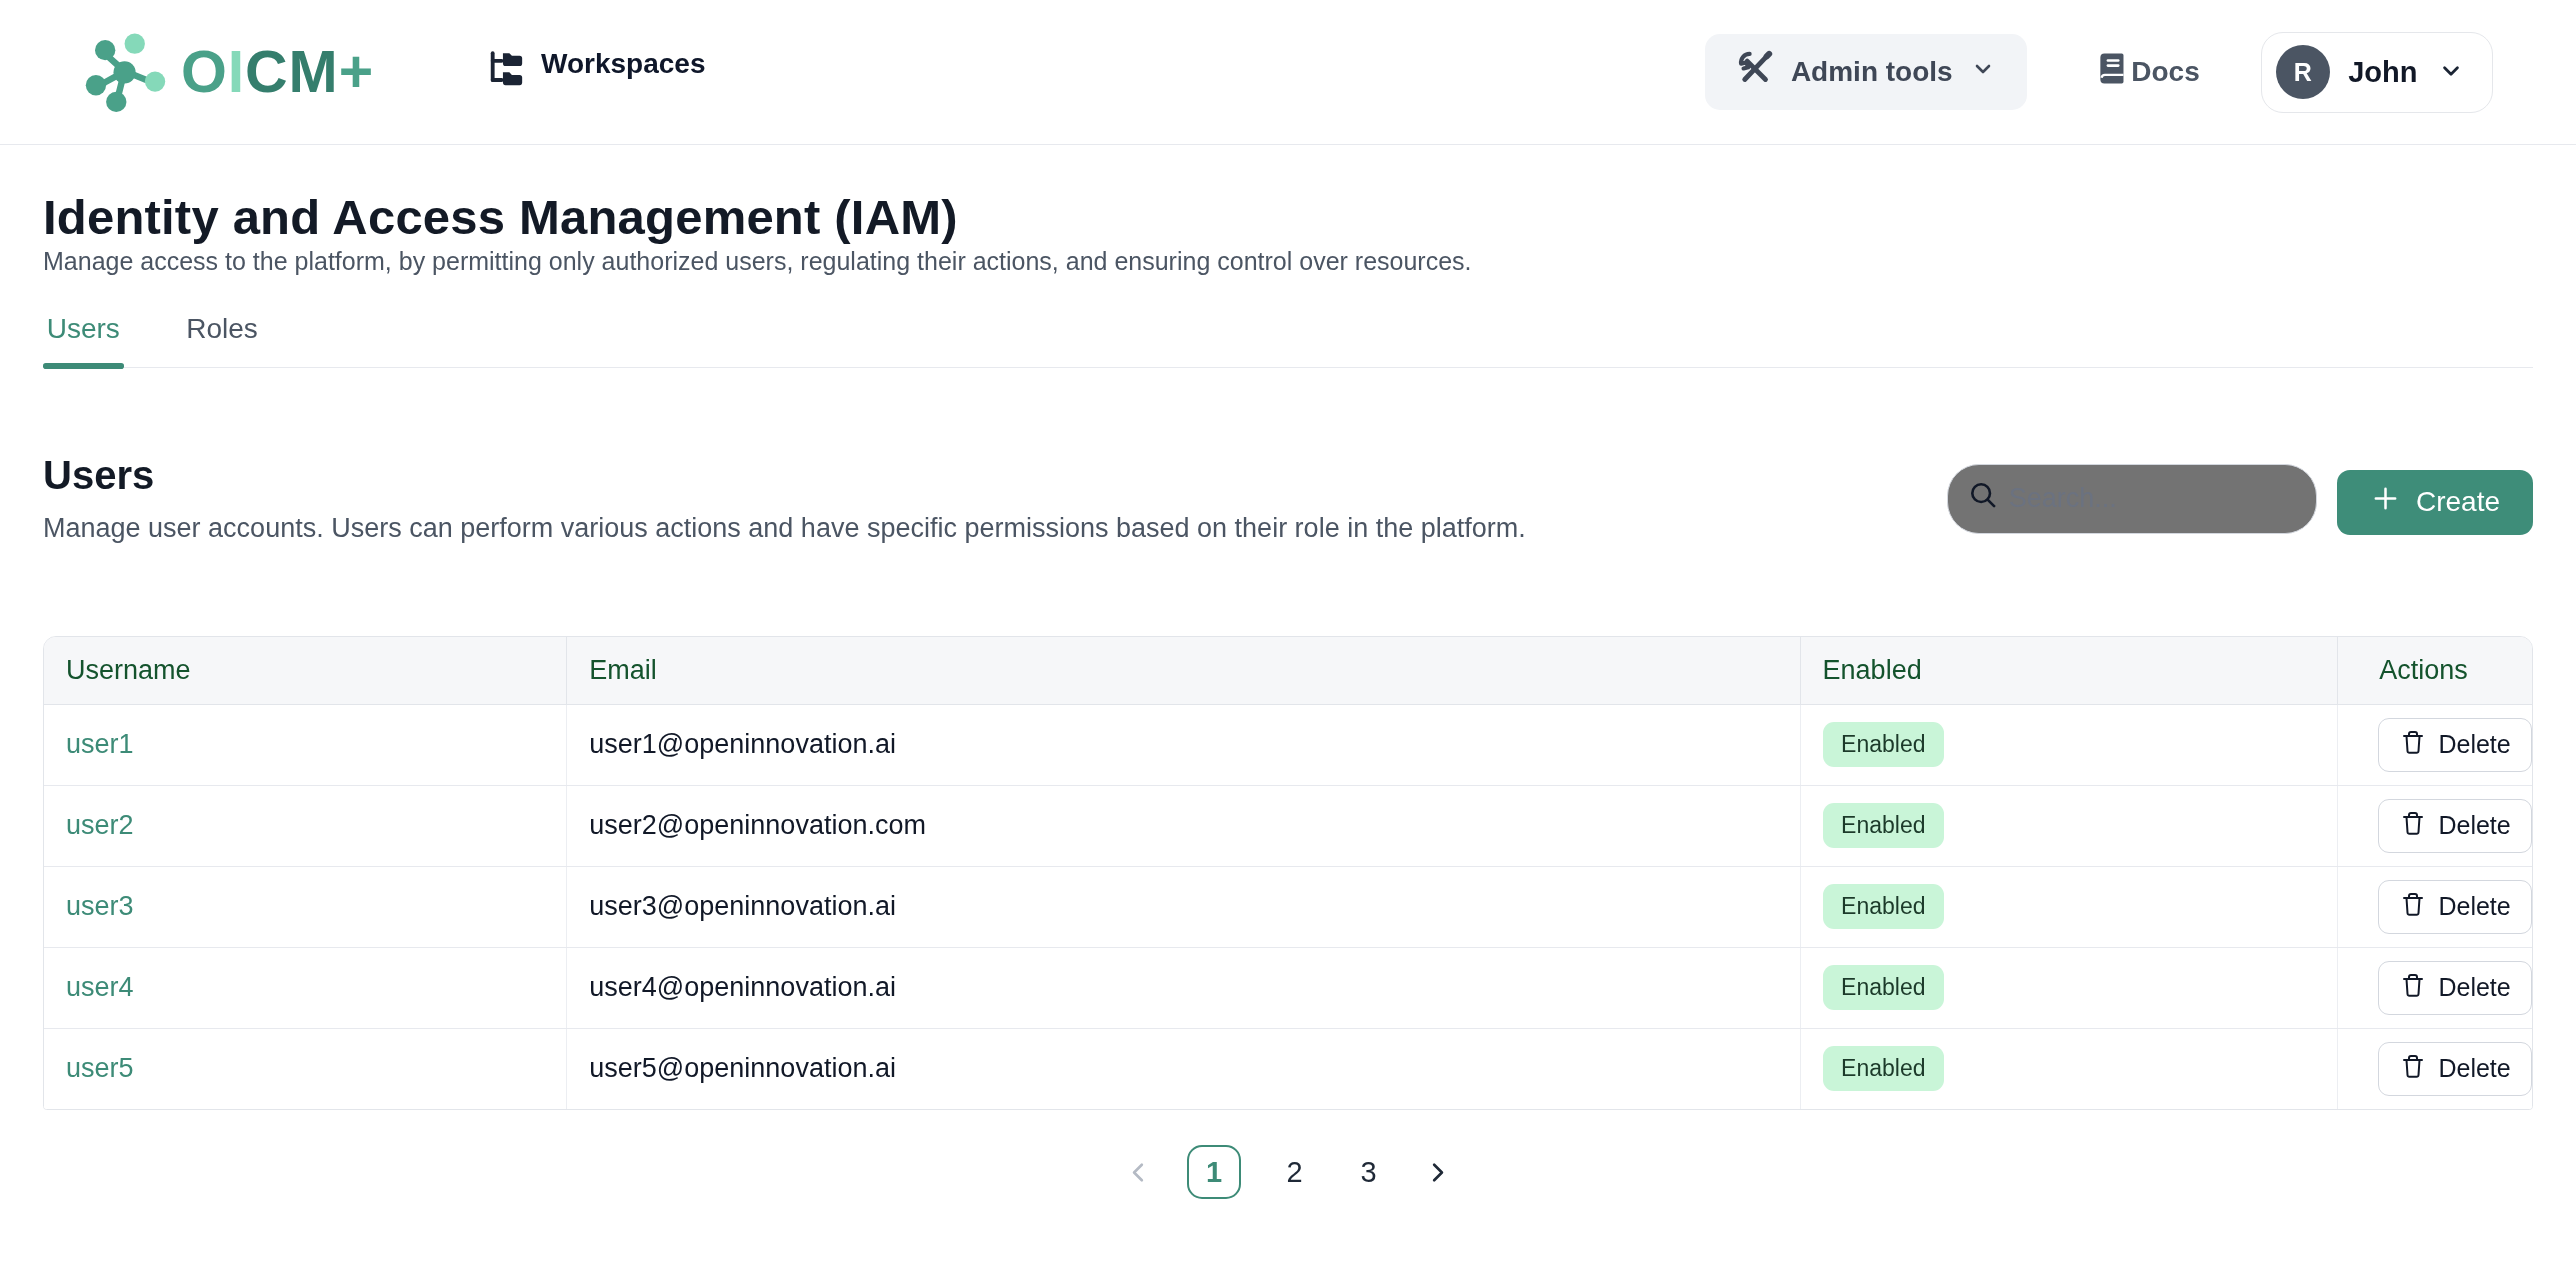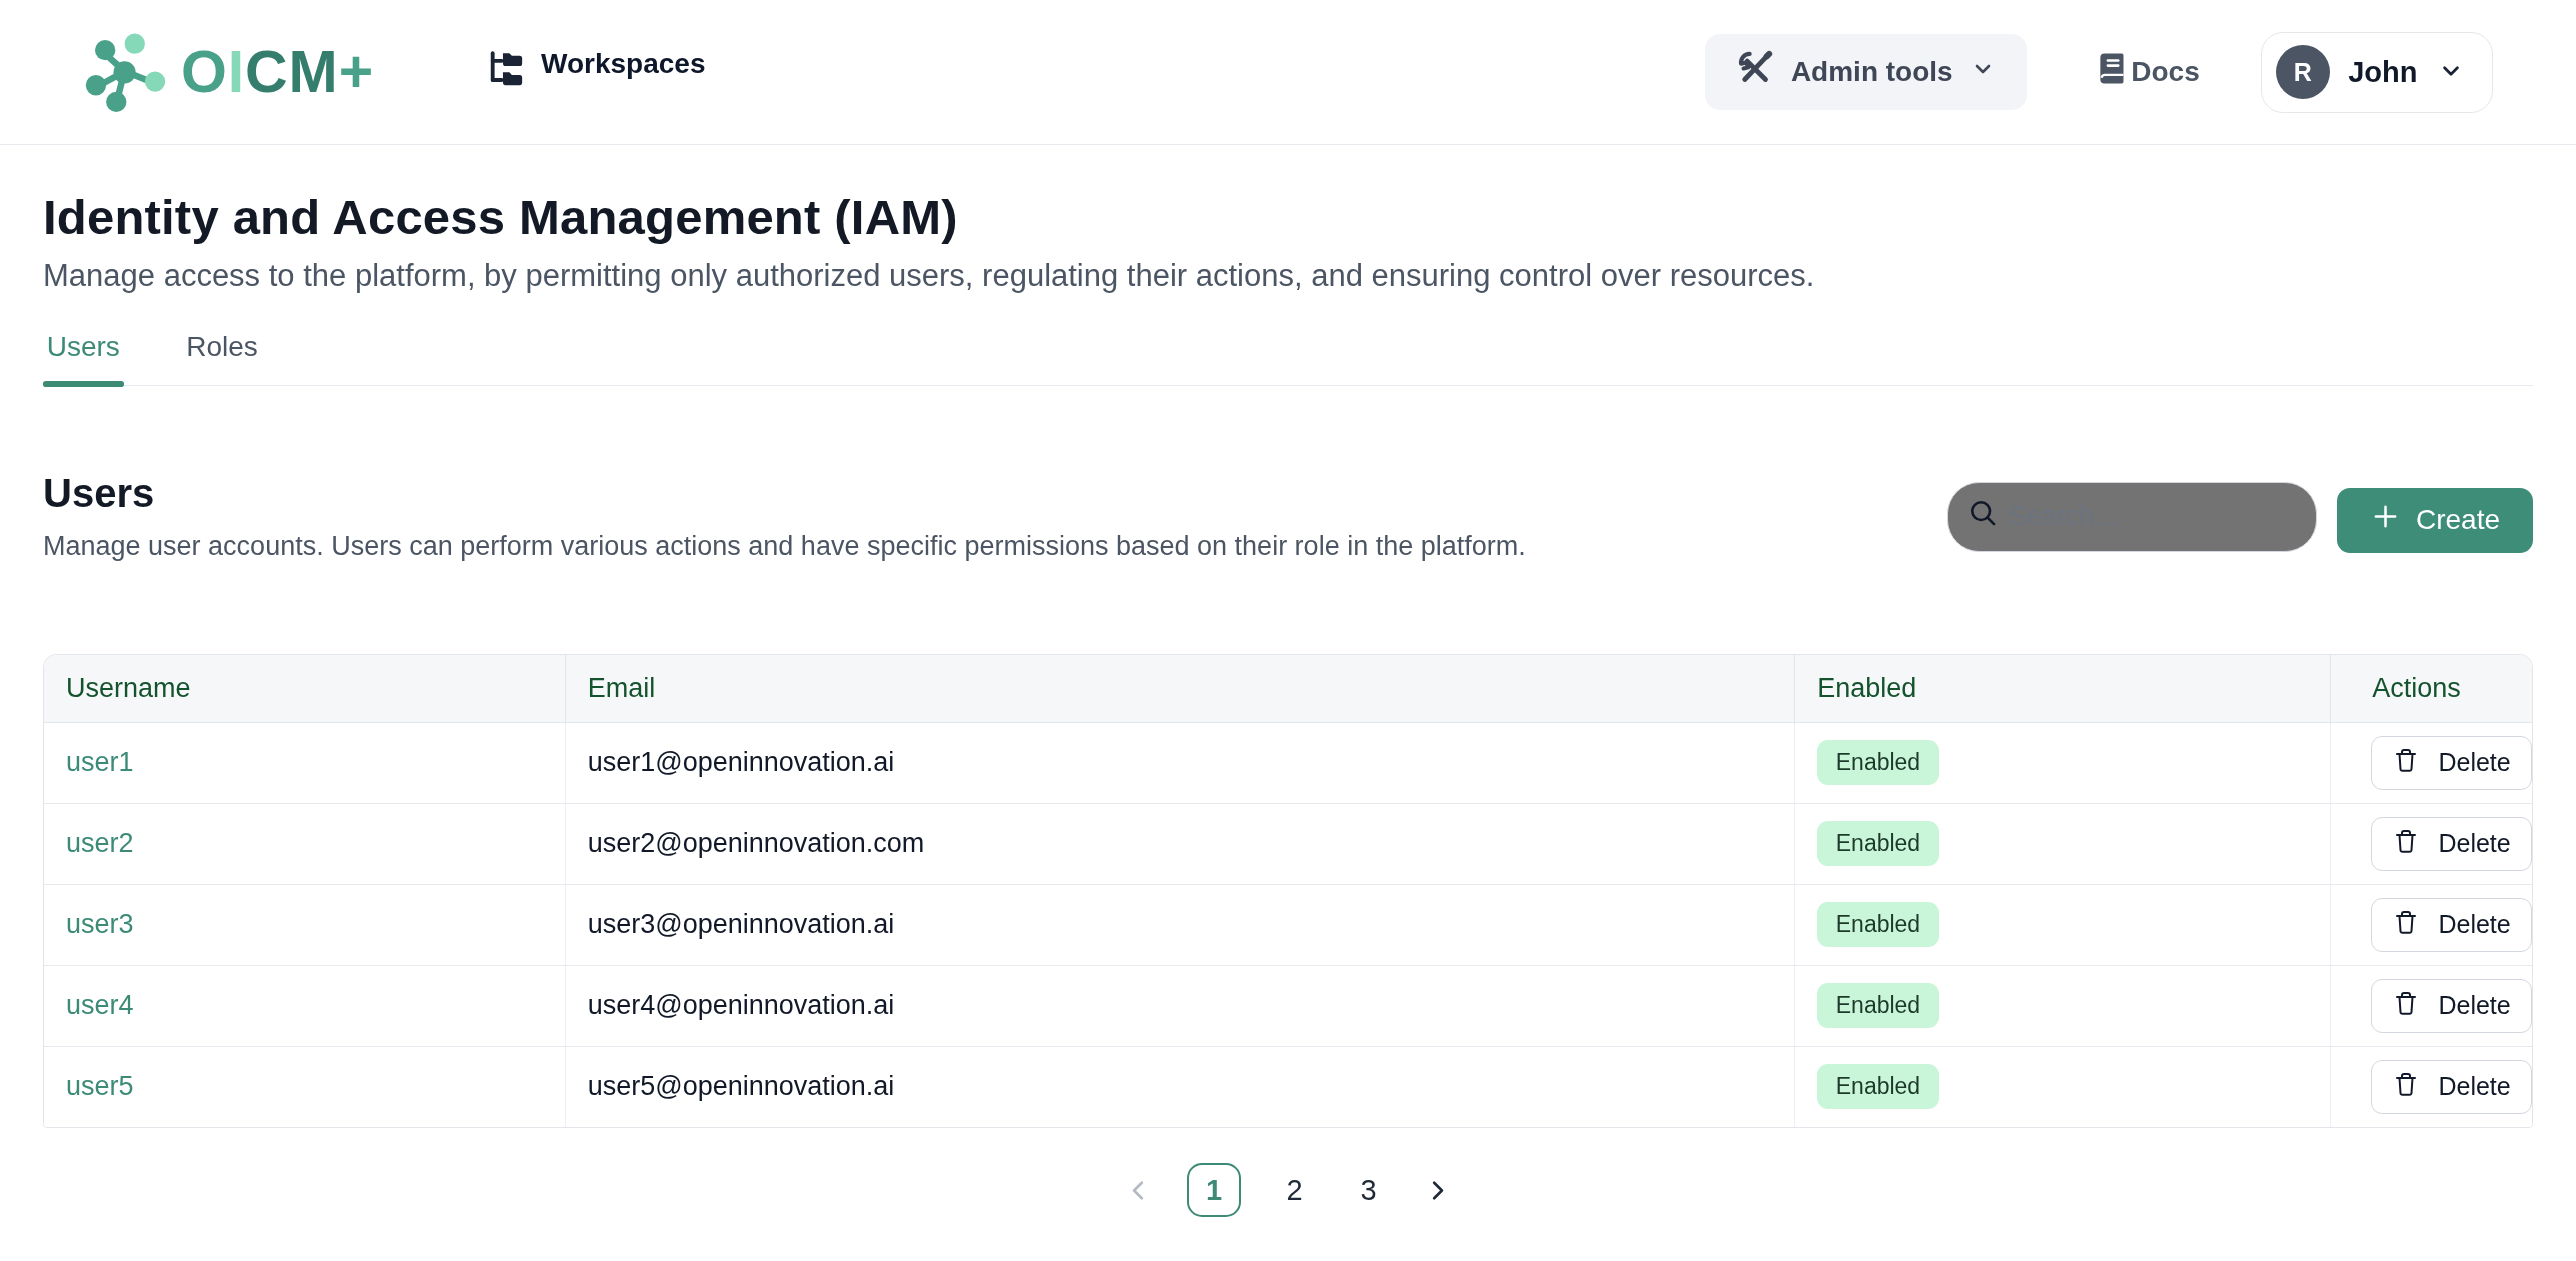--- a/index.html
+++ b/index.html
@@ -55,21 +55,21 @@
     width: 54px; height: 54px; border-radius: 50%;
     background: #4b5563; color: #ffffff;
     display: flex; align-items: center; justify-content: center;
     font-size: 25px; font-weight: 600;
   }
   .user-name { font-size: 29px; font-weight: 700; color: #111827; }
 
   
   .main { padding: 0 43px; }
   .page-title { margin-top: 44px; font-size: 49px; font-weight: 700; color: #131a26; letter-spacing: 0.2px; }
-  .page-subtitle { margin-top: 13px; font-size: 31px; color: #4b5563; }
+  .page-subtitle { margin-top: 2px; font-size: 25px; color: #4b5563; }
 
   
   .tabs { margin-top: 37px; display: flex; gap: 59px; border-bottom: 1.8px solid #e7e9ee; }
   .tab {
     font-size: 28px; color: #4b5563; font-weight: 500;
     padding: 0 3.7px 22px 3.7px; position: relative; cursor: pointer;
   }
   .tab.active { color: #3d8b77; }
   .tab.active::after {
     content: ""; position: absolute; left: 0; right: 0; bottom: -1.8px;
@@ -130,21 +130,21 @@
   tbody tr:last-child td { border-bottom: none; }
   tbody td:last-child { border-right: none; padding: 0; text-align: center; }
   .user-link { color: #3d8b77; text-decoration: none; cursor: pointer; }
   .badge {
     display: inline-block;
     background: #c9f5d8; color: #1c3a2a;
     font-size: 23px;
     padding: 9.2px 18.5px; border-radius: 11px;
   }
   .delete-btn {
-    display: inline-flex; align-items: center; gap: 18px;
+    display: inline-flex; align-items: center; gap: 11px;
     background: #ffffff; border: 1.4px solid #d3d7de; border-radius: 11px;
     height: 54px; padding: 0 20.3px;
     font-family: inherit; font-size: 25px; font-weight: 500; color: #111827;
     cursor: pointer;
     margin-left: 40px;
   }
 
   
   .pagination {
     margin-top: 35px;

